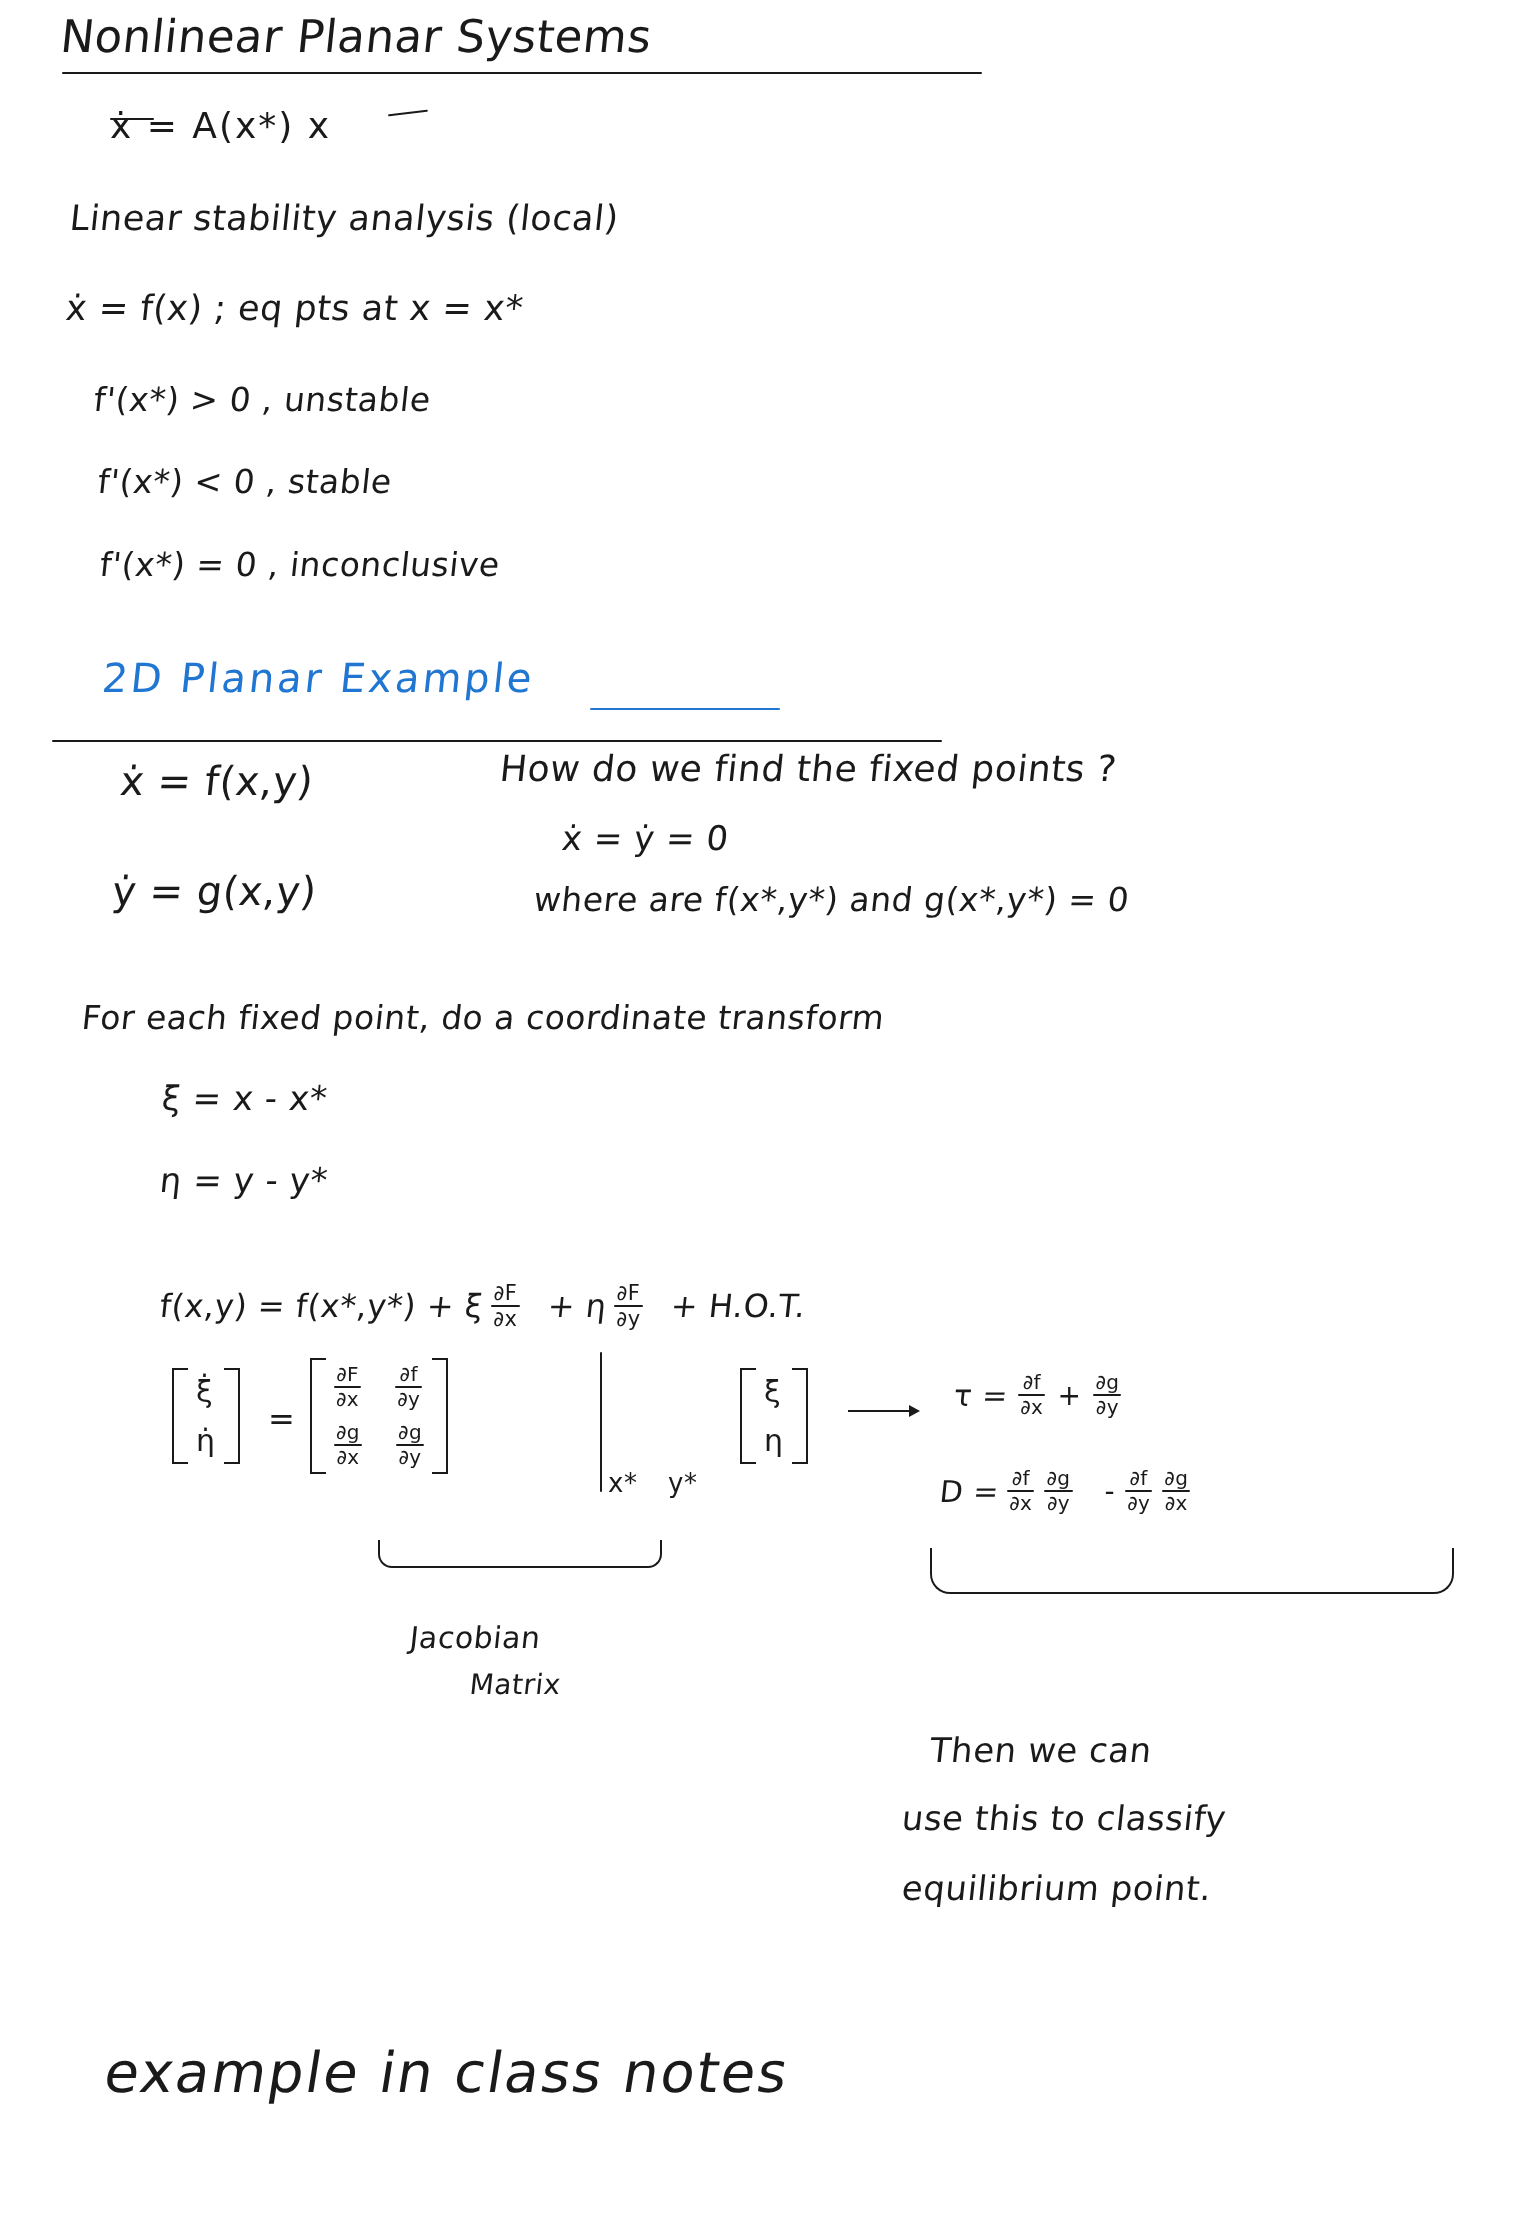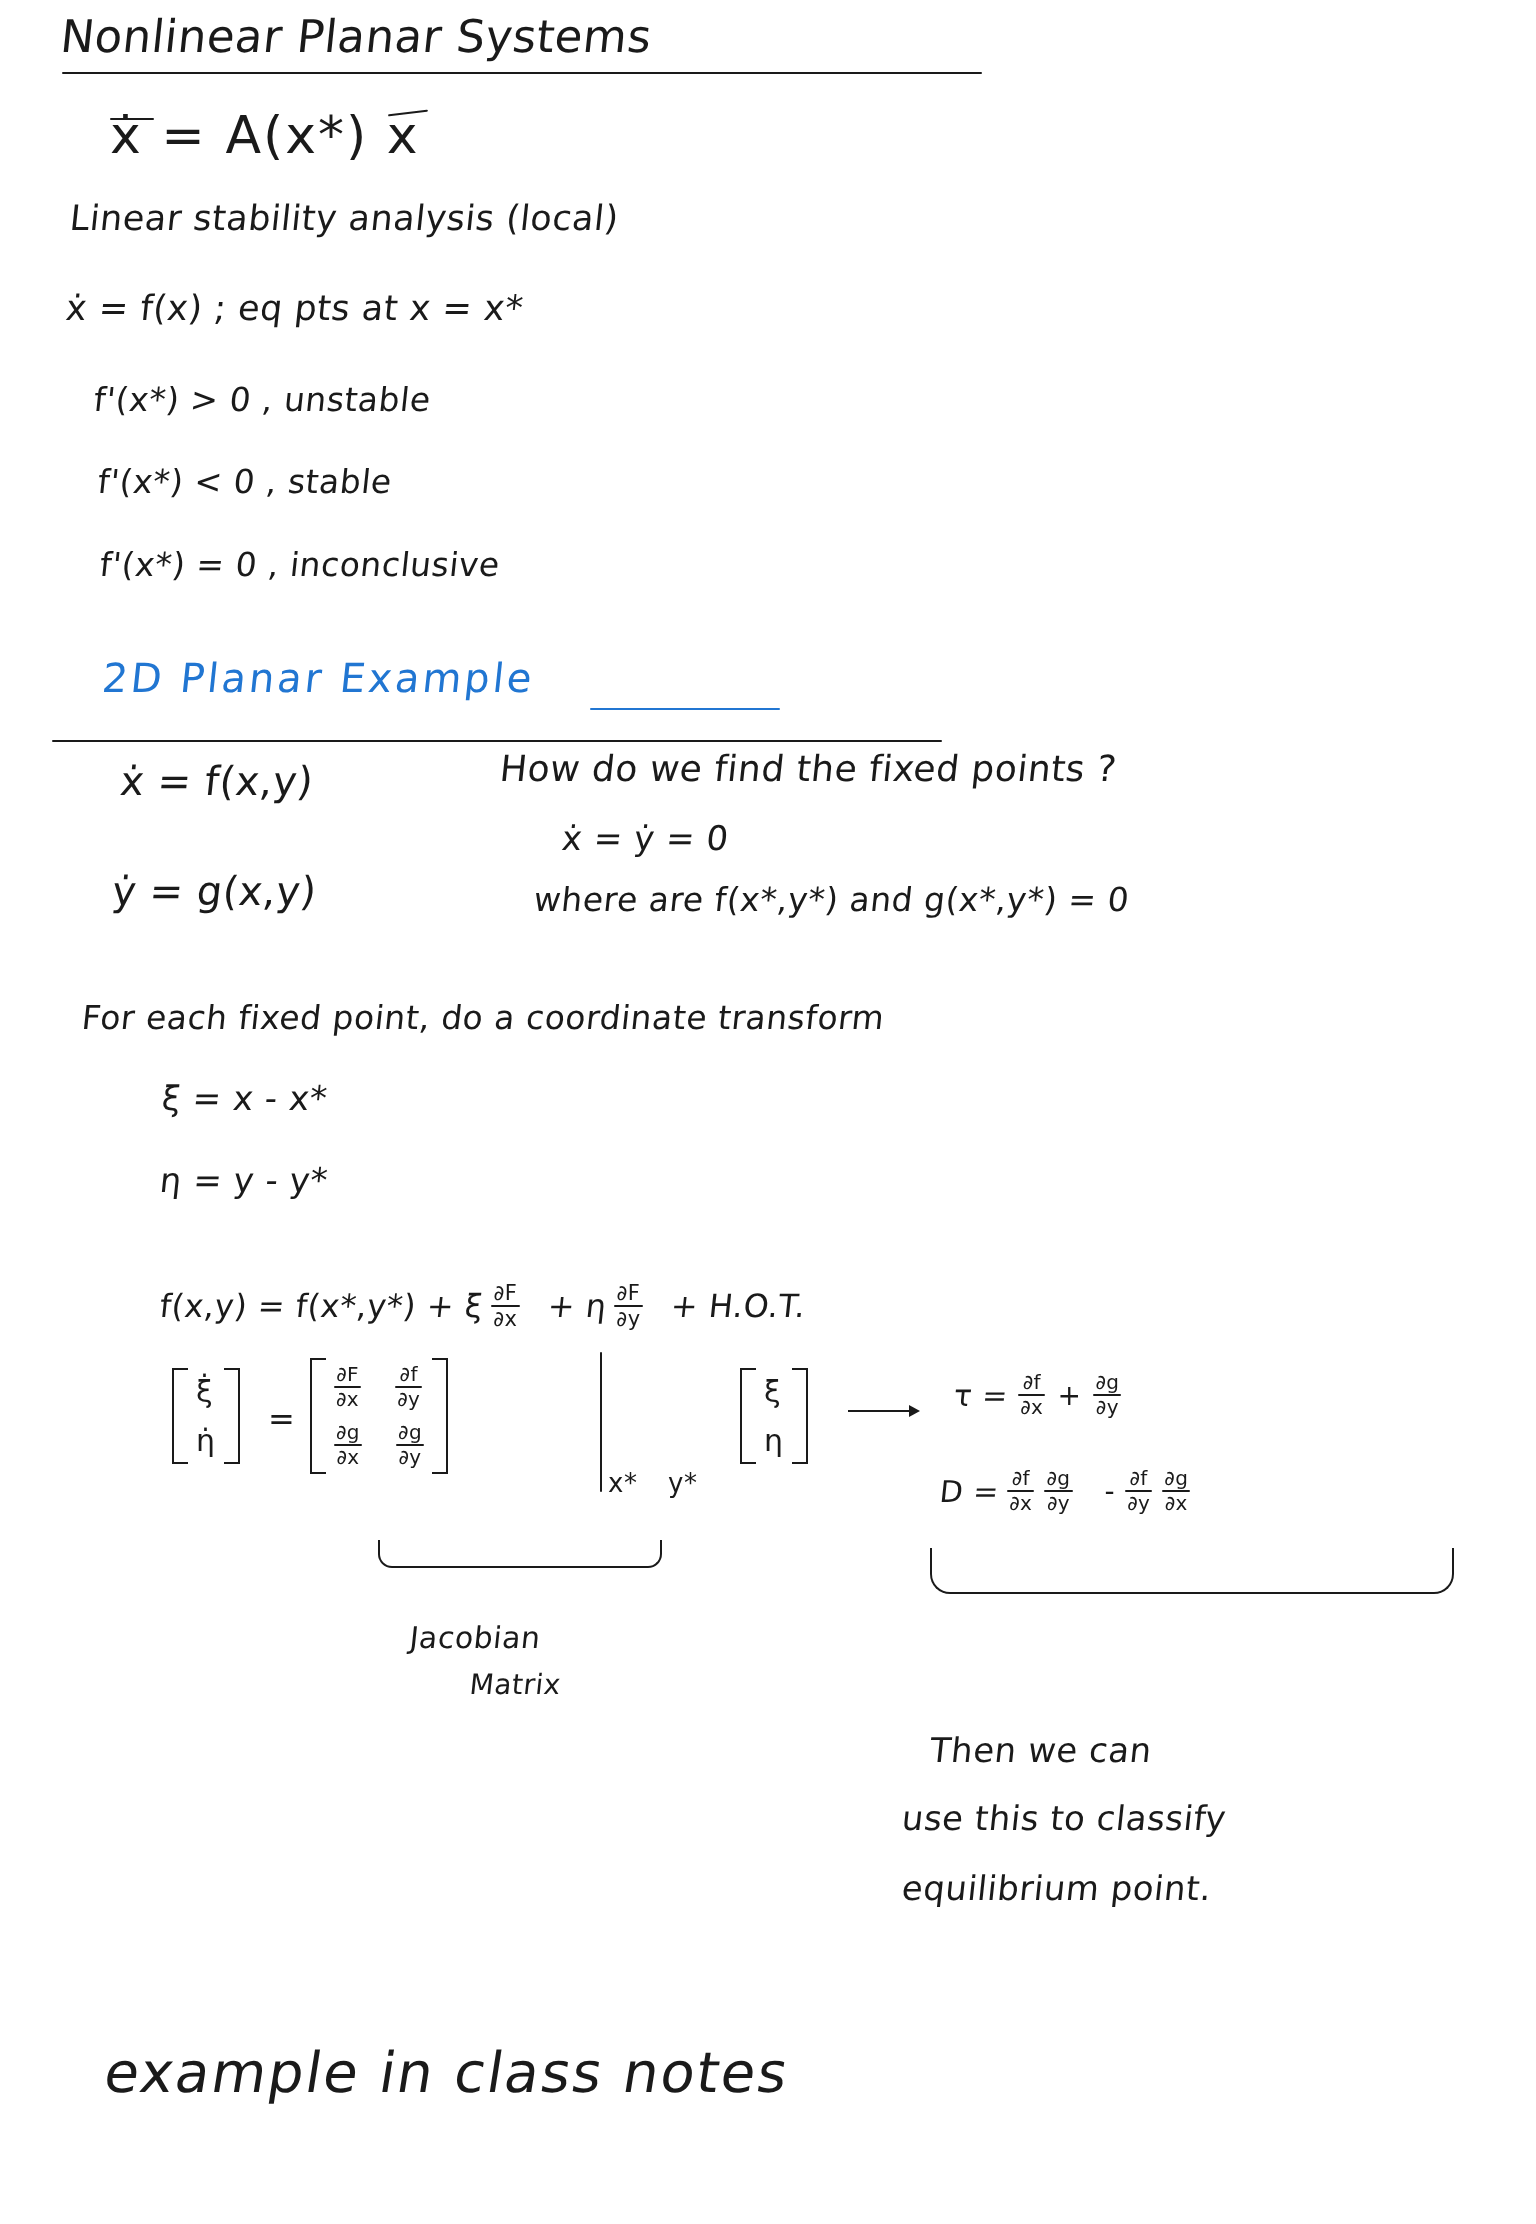--- a/index.html
+++ b/index.html
@@ -127,21 +127,21 @@
 </head>
 <body>
 
 <div class="page">
 
   <div class="hw slant" style="left:58px; top:10px; font-size:45px;">Nonlinear Planar Systems</div>
   <div class="rule" style="left:62px; top:72px; width:920px;"></div>
 
   <div style="position:absolute; left:110px; top:105px;">
     
-    <span class="hw" style="position:relative; left:0; top:0; font-size:52px; letter-spacing:2px;">ẋ = A(x*) x</span>
+    <span class="hw" style="position:relative; left:0; top:0; font-size:36px; letter-spacing:2px;">ẋ = A(x*) x</span>
   </div>
   <div class="vecbar" style="left:110px; top:118px; width:44px;"></div>
   <div class="vecbar" style="left:388px; top:112px; width:40px; transform:rotate(-7deg);"></div>
 
   <div class="hw slant" style="left:68px; top:198px; font-size:35px;">Linear stability analysis (local)</div>
 
   <div class="hw slant" style="left:64px; top:288px; font-size:35px;">ẋ = f(x) ;  eq  pts  at      x = x*</div>
 
   <div class="hw slant" style="left:92px; top:380px; font-size:33px;">f'(x*) &gt; 0 ,  unstable</div>
   <div class="hw slant" style="left:96px; top:462px; font-size:33px;">f'(x*) &lt; 0 ,  stable</div>

